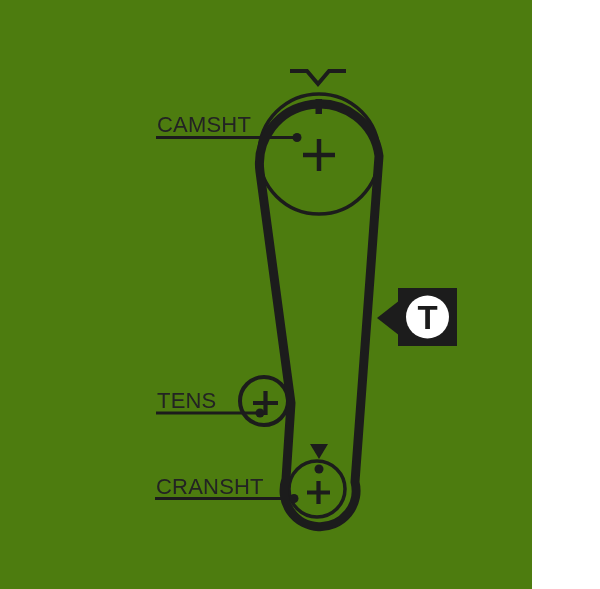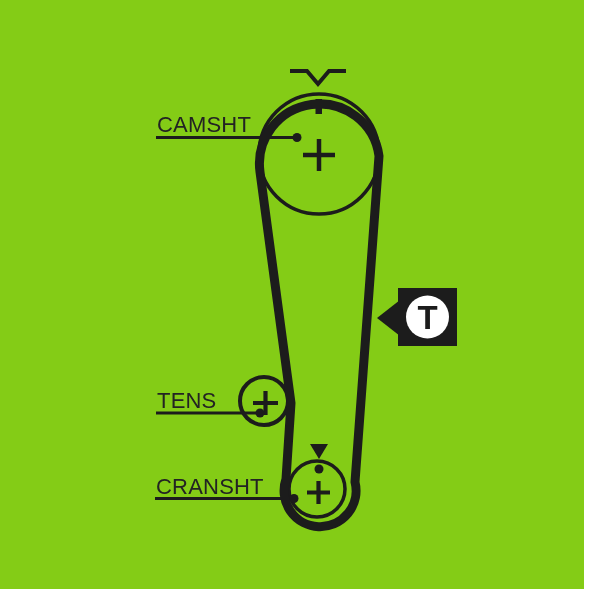--- a/index.html
+++ b/index.html
@@ -2,23 +2,23 @@
 <html><head>
 <meta charset="utf-8">
 <style>
   html, body {
     margin: 0;
     padding: 0;
     background: #ffffff;
   }
   .canvas {
     position: relative;
-    width: 584px;
+    width: 532px;
     height: 589px;
-    background: #84cc16;
+    background: #4d7c0f;
     overflow: hidden;
     font-family: "Liberation Sans", sans-serif;
   }
   svg text.label {
     font-family: "Liberation Sans", sans-serif;
     font-size: 22px;
     letter-spacing: 0.2px;
     fill: #232323;
   }
   svg text.t-label {

